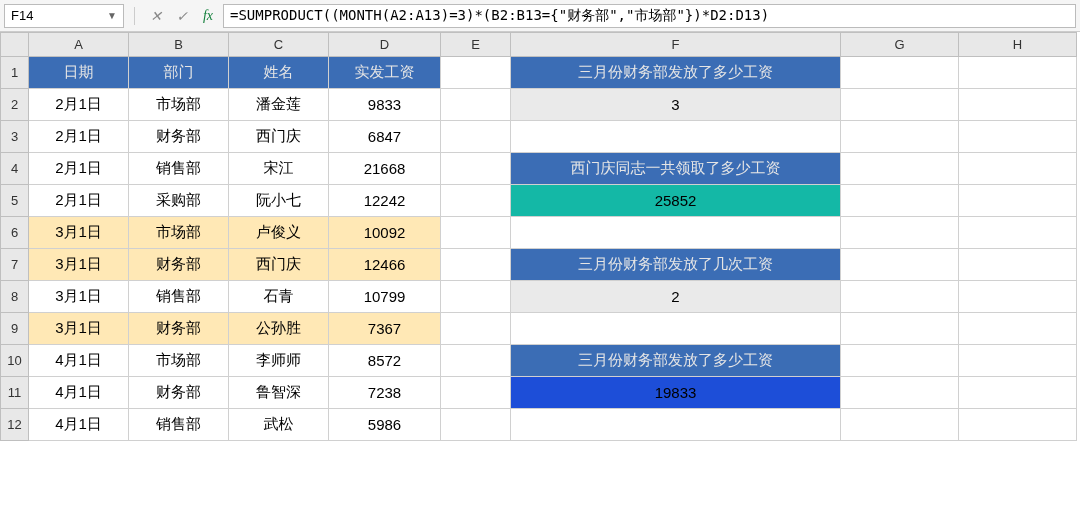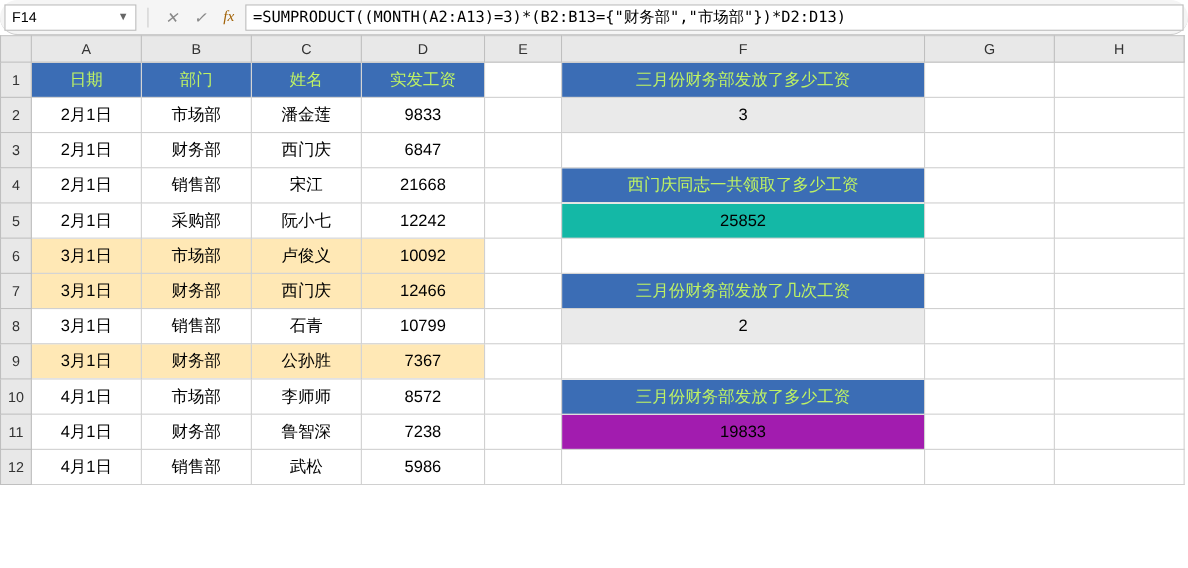--- a/index.html
+++ b/index.html
@@ -12,21 +12,20 @@
     overflow: hidden;
   }
   .formula-bar {
     display: flex;
     align-items: center;
     height: 32px;
     border-bottom: 1px solid #ccc;
     background: #f5f5f5;
     padding: 0 4px;
     gap: 4px;
-    border-radius: 16px;
   }
   .name-box {
     width: 120px;
     height: 24px;
     background: #fff;
     border: 1px solid #bbb;
     display: flex;
     align-items: center;
     justify-content: space-between;
     padding: 0 6px;
@@ -47,21 +46,21 @@
     height: 22px;
     display: flex;
     align-items: center;
     justify-content: center;
     color: #888;
     font-size: 14px;
     font-style: italic;
     cursor: pointer;
   }
   .fb-btn.fx {
-    color: #a16207;
+    color: #15803d;
     font-family: Georgia, serif;
   }
   .formula-input {
     flex: 1;
     height: 24px;
     background: #fff;
     border: 1px solid #bbb;
     padding: 0 6px;
     font-size: 14px;
     display: flex;
@@ -94,26 +93,26 @@
     border: 1px solid #d0d0d0;
     height: 32px;
     text-align: center;
     font-size: 15px;
     background: #fff;
     overflow: hidden;
     white-space: nowrap;
   }
   .hdr-blue {
     background: #3b6db5;
-    color: #bef264;
+    color: #e5e5e5;
   }
   .hl-yellow { background: #ffe8b5; }
   .gray-fill { background: #eaeaea; }
   .peach-fill { background: #14b8a6; }
-  .green-fill { background: #a21caf; }
+  .green-fill { background: #1d4ed8; }
   .yellow-fill { background: #fff6cf; }
   .selected {
     outline: 2px solid #1a7f37;
     outline-offset: -2px;
     position: relative;
   }
   .selected::after {
     content: '';
     position: absolute;
     width: 6px; height: 6px;

